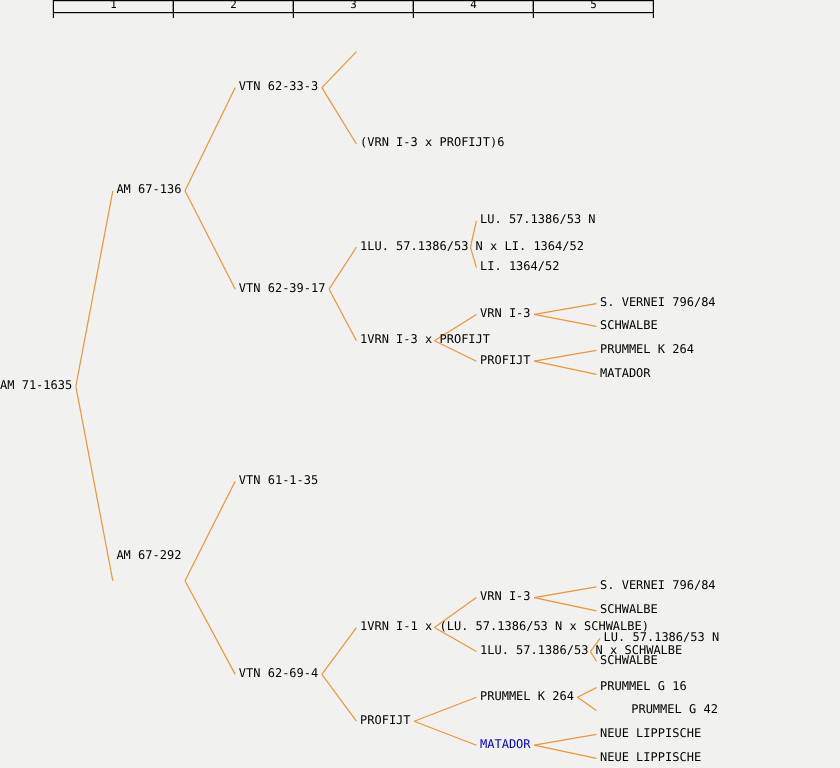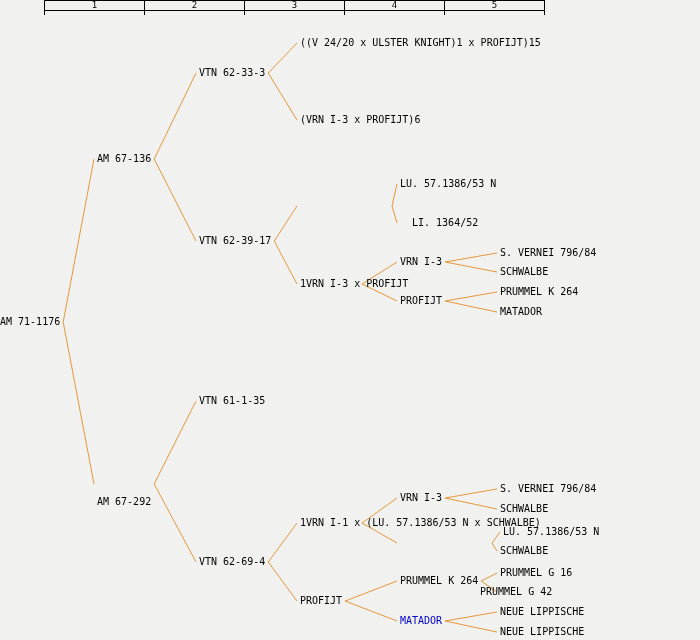--- a/index.html
+++ b/index.html
@@ -97,44 +97,45 @@
       <div class="gen-cell" style="left: 244px; width: 101px;">3</div>
       <div class="gen-cell" style="left: 344px; width: 101px;">4</div>
       <div class="gen-cell" style="left: 444px; width: 101px;">5</div>
       <div class="gen-tick" style="left: 44px;"></div>
       <div class="gen-tick" style="left: 144px;"></div>
       <div class="gen-tick" style="left: 244px;"></div>
       <div class="gen-tick" style="left: 344px;"></div>
       <div class="gen-tick" style="left: 444px;"></div>
       <div class="gen-tick" style="left: 544px;"></div>
     </div>
-<span class="node" style="left: 0px; top: 316px; color: rgb(0, 0, 0);">AM 71-1176</span>
+<span class="node" style="left: 0px; top: 316px; color: rgb(0, 0, 0);">AM 71-1635</span>
     <span class="node" style="left: 97px; top: 153px; color: rgb(0, 0, 0);">AM 67-136</span>
-    <span class="node" style="left: 97px; top: 496px; color: rgb(0, 0, 0);">AM 67-292</span>
+    <span class="node" style="left: 97px; top: 458px; color: rgb(0, 0, 0);">AM 67-292</span>
     <span class="node" style="left: 199px; top: 67px; color: rgb(0, 0, 0);">VTN 62-33-3</span>
     <span class="node" style="left: 199px; top: 235px; color: rgb(0, 0, 0); text-align: right;">VTN 62-39-17</span>
     <span class="node" style="left: 199px; top: 395px; color: rgb(0, 0, 0);">VTN 61-1-35</span>
     <span class="node" style="left: 199px; top: 556px; color: rgb(0, 0, 0);">VTN 62-69-4</span>
-    <span class="node" style="left: 300px; top: 37px; color: rgb(0, 0, 0);">((V 24/20 x ULSTER KNIGHT)1 x PROFIJT)15</span>
     <span class="node" style="left: 300px; top: 114px; color: rgb(0, 0, 0);">(VRN I-3 x PROFIJT)6</span>
+    <span class="node" style="left: 300px; top: 200px; color: rgb(0, 0, 0);">1LU. 57.1386/53 N x LI. 1364/52</span>
     <span class="node" style="left: 400px; top: 178px; color: rgb(0, 0, 0);">LU. 57.1386/53 N</span>
-    <span class="node" style="left: 412px; top: 217px; color: rgb(0, 0, 0);">LI. 1364/52</span>
+    <span class="node" style="left: 400px; top: 217px; color: rgb(0, 0, 0);">LI. 1364/52</span>
     <span class="node" style="left: 300px; top: 278px; color: rgb(0, 0, 0);">1VRN I-3 x PROFIJT</span>
     <span class="node" style="left: 400px; top: 256px; color: rgb(0, 0, 0);">VRN I-3</span>
     <span class="node" style="left: 500px; top: 247px; color: rgb(0, 0, 0);">S. VERNEI 796/84</span>
     <span class="node" style="left: 500px; top: 266px; color: rgb(0, 0, 0);">SCHWALBE</span>
     <span class="node" style="left: 400px; top: 295px; color: rgb(0, 0, 0);">PROFIJT</span>
     <span class="node" style="left: 500px; top: 286px; color: rgb(0, 0, 0);">PRUMMEL K 264</span>
     <span class="node" style="left: 500px; top: 306px; color: rgb(0, 0, 0);">MATADOR</span>
     <span class="node" style="left: 300px; top: 517px; color: rgb(0, 0, 0);">1VRN I-1 x (LU. 57.1386/53 N x SCHWALBE)</span>
     <span class="node" style="left: 400px; top: 492px; color: rgb(0, 0, 0);">VRN I-3</span>
     <span class="node" style="left: 500px; top: 483px; color: rgb(0, 0, 0);">S. VERNEI 796/84</span>
     <span class="node" style="left: 500px; top: 503px; color: rgb(0, 0, 0);">SCHWALBE</span>
     <span class="node" style="left: 503px; top: 526px; color: rgb(0, 0, 0);">LU. 57.1386/53 N</span>
+    <span class="node" style="left: 400px; top: 537px; color: rgb(0, 0, 0);">1LU. 57.1386/53 N x SCHWALBE</span>
     <span class="node" style="left: 500px; top: 545px; color: rgb(0, 0, 0);">SCHWALBE</span>
     <span class="node" style="left: 400px; top: 575px; color: rgb(0, 0, 0);">PRUMMEL K 264</span>
     <span class="node" style="left: 500px; top: 567px; color: rgb(0, 0, 0);">PRUMMEL G 16</span>
-    <span class="node" style="left: 480px; top: 586px; color: rgb(0, 0, 0);">PRUMMEL G 42</span>
+    <span class="node" style="left: 526px; top: 586px; color: rgb(0, 0, 0);">PRUMMEL G 42</span>
     <span class="node" style="left: 300px; top: 595px; color: rgb(0, 0, 0);">PROFIJT</span>
     <span class="node link" style="left: 400px; top: 615px; color: rgb(0, 0, 204);">MATADOR</span>
     <span class="node" style="left: 500px; top: 606px; color: rgb(0, 0, 0);">NEUE LIPPISCHE</span>
     <span class="node" style="left: 500px; top: 626px; color: rgb(0, 0, 0);">NEUE LIPPISCHE</span>
   </div>
 
 </body></html>

